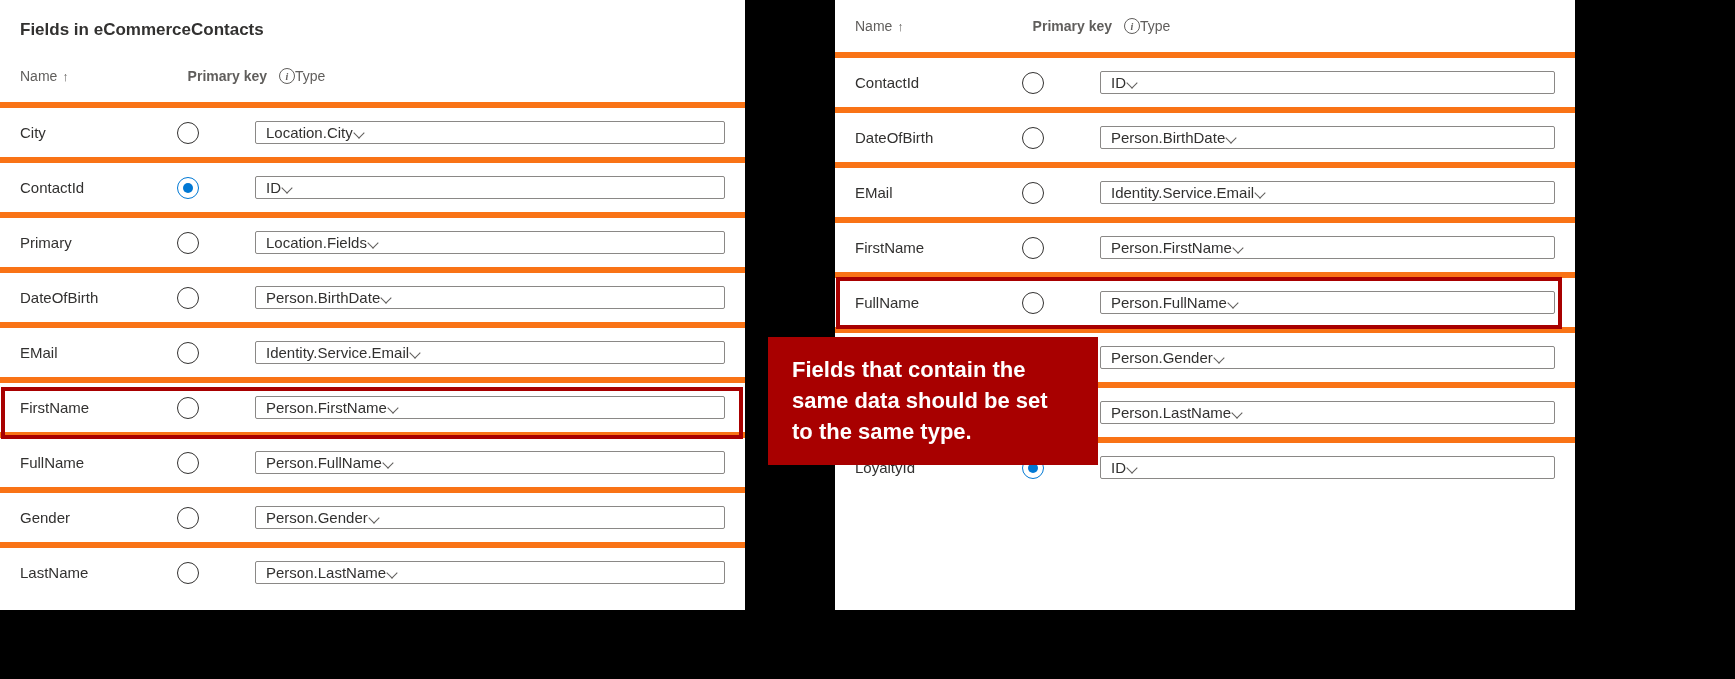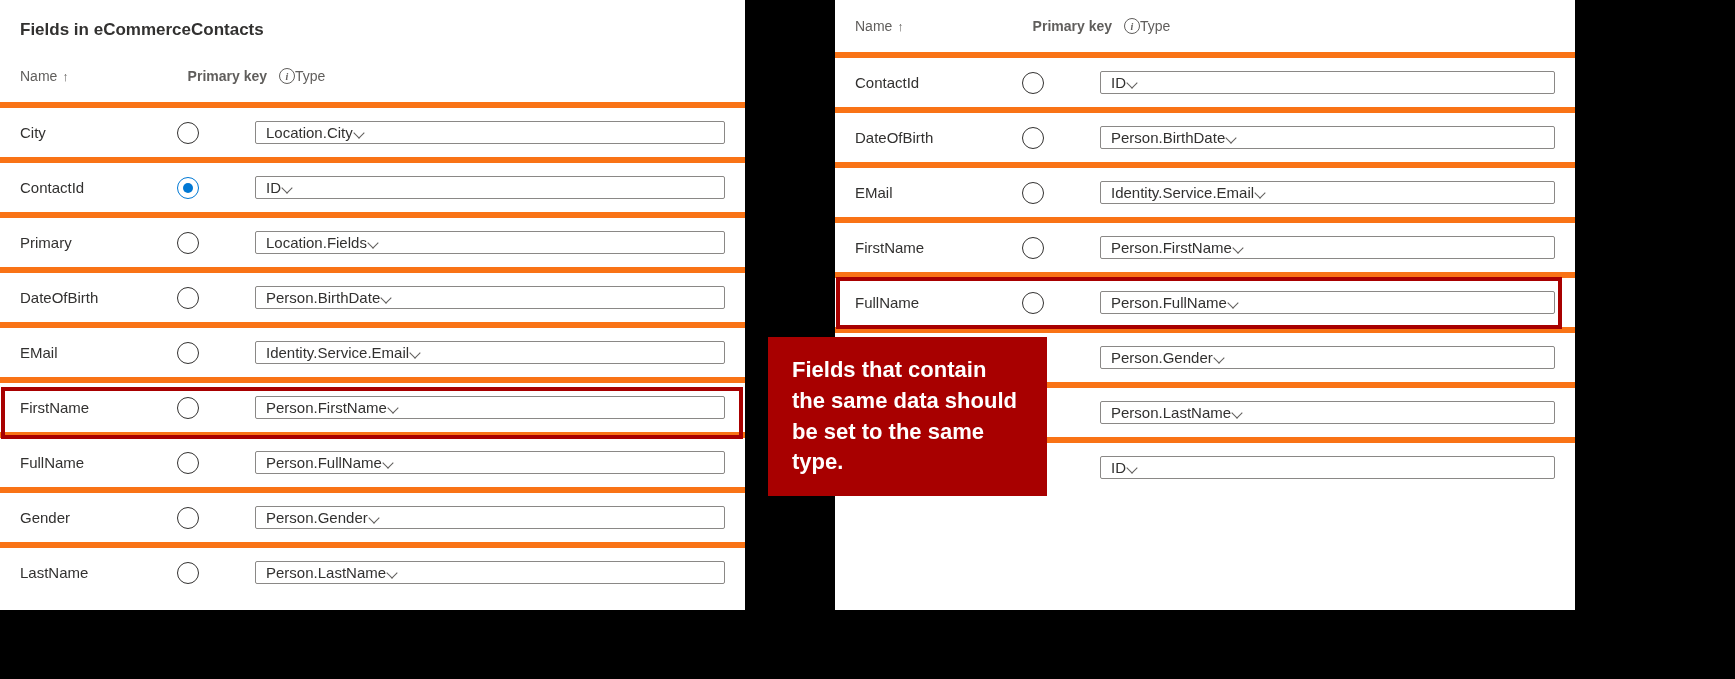--- a/index.html
+++ b/index.html
@@ -82,21 +82,21 @@
       pointer-events:none;
     }
     .callout {
       position:absolute;
       background:#A80000;
       color:#fff;
       font-size: 22px;
       font-weight:600;
       padding: 18px 24px;
       line-height:1.4;
-      width: 279px;
+      width: 330px;
     }
   </style>
 </head>
 <body>
 
 <div class="panel left">
   <div class="panel-title">Fields in eCommerceContacts</div>
   <div class="header-row">
     <div class="col-name">
       <span>Name</span>

